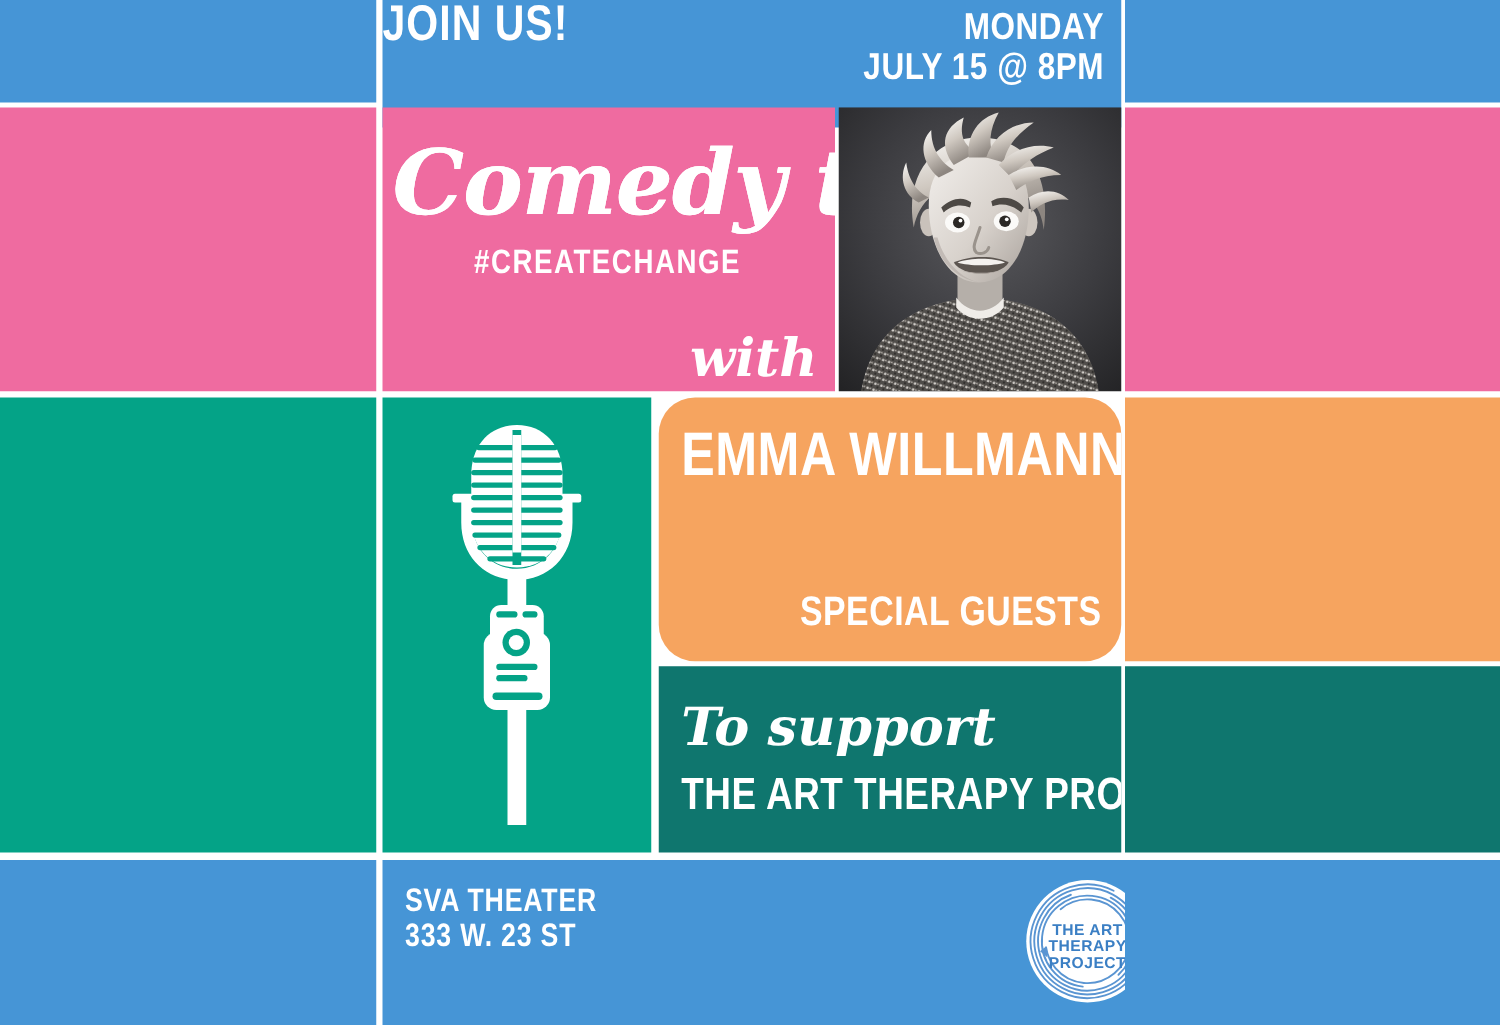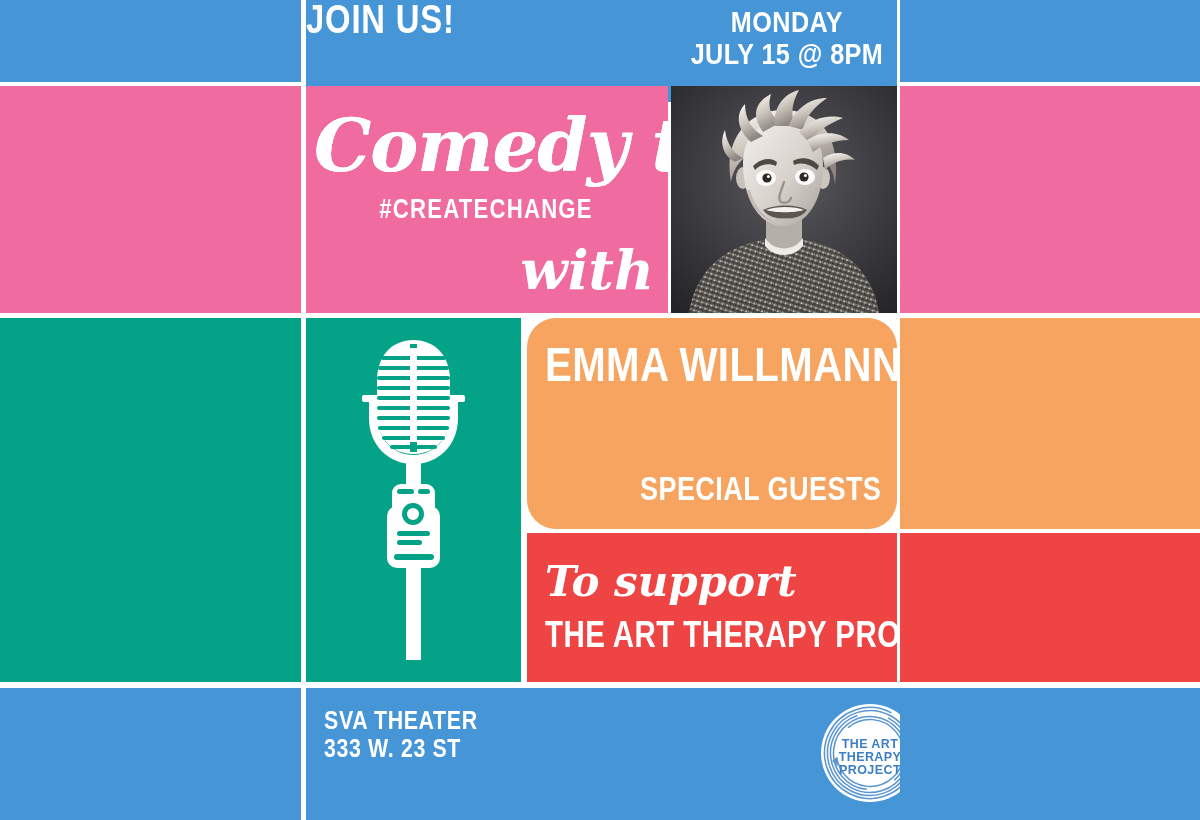--- a/index.html
+++ b/index.html
@@ -11,21 +11,21 @@
   .poster{
     position:relative;width:1200px;height:820px;background:#ffffff;
   }
   .block{position:absolute;box-sizing:border-box;overflow:hidden;}
 
   
   .c-blue   {background:#4695d6;}
   .c-pink   {background:#ef6ba0;}
   .c-teal   {background:#04a387;}
   .c-orange {background:#f6a45f;}
-  .c-red    {background:#ef4444;}
+  .c-red    {background:#0f766e;}
 
   
   .cond{
     font-family:"Liberation Sans Narrow","Liberation Sans",sans-serif;
     font-weight:bold;color:#ffffff;letter-spacing:0.5px;
     text-transform:uppercase;line-height:0.98;
     transform:scaleX(0.82);transform-origin:left center;
     white-space:nowrap;
   }
   .cond.right{transform-origin:right center;}
@@ -34,42 +34,42 @@
     font-family:"DejaVu Serif",serif;
     font-style:italic;font-weight:bold;color:#ffffff;
     white-space:nowrap;line-height:1;
   }
 
   
   #banner-join{
     left:18px;top:20px;font-size:40px;letter-spacing:1px;
   }
   #banner-date{
-    position:absolute;right:14px;top:6px;text-align:center;
+    position:absolute;right:14px;top:6px;text-align:right;
   }
   #banner-date .line{
     font-family:"Liberation Sans Narrow","Liberation Sans",sans-serif;
     font-weight:bold;color:#fff;text-transform:uppercase;
     font-size:30px;line-height:1.06;letter-spacing:0.5px;
     transform:scaleX(0.84);transform-origin:right center;
     white-space:nowrap;
   }
 
   
   #headline-comedy{
     position:absolute;left:8px;top:24px;width:340px;text-align:center;
     font-size:72px;letter-spacing:-1px;
     text-shadow:0 0 0 #fff;
   }
   #headline-hashtag{
     position:absolute;left:0;top:110px;width:360px;text-align:center;
     font-size:27px;letter-spacing:1.5px;
   }
   #headline-with{
-    position:absolute;right:14px;bottom:16px;font-size:55px;
+    position:absolute;right:14px;bottom:5px;font-size:42px;
   }
 
   
   .photo-wrap{background:#2e2e30;}
   .photo-wrap svg{display:block;width:100%;height:100%;}
 
   
   #artist-name{
     position:absolute;left:18px;top:22px;font-size:49px;letter-spacing:0.5px;
   }

